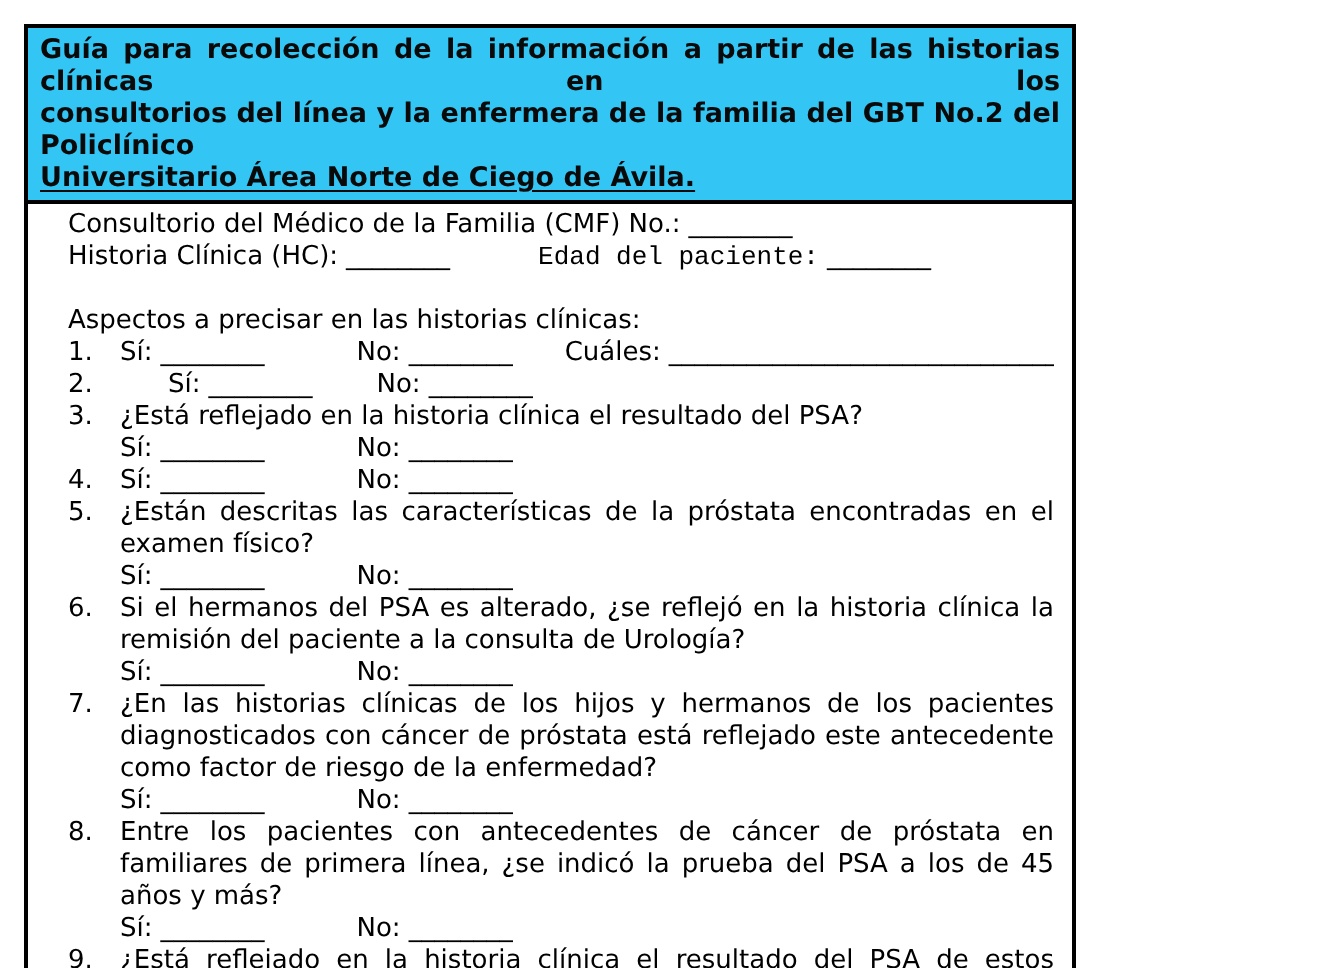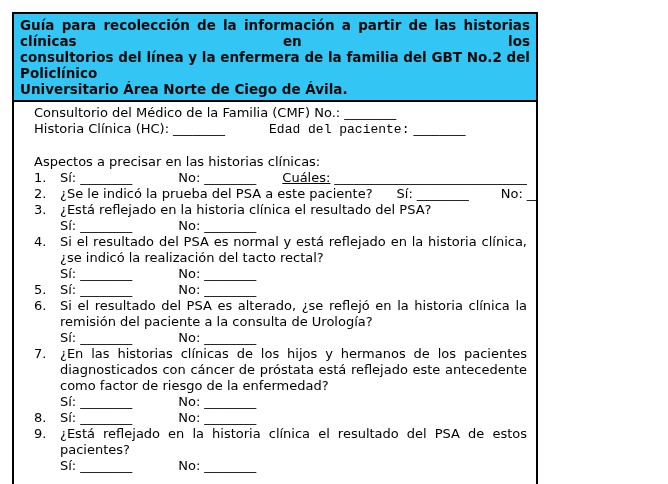--- a/index.html
+++ b/index.html
@@ -22,21 +22,21 @@
     background: #33C6F4;
     border-bottom: 2px solid #000000;
     padding: 3px 6px 3px 6px;
     font-weight: bold;
     font-size: 13.5px;
     line-height: 16px;
     color: #0a0a0a;
   }
   .title-line { width: 100%; }
   .title-justify { text-align: justify; text-align-last: justify; }
-  .title-underline { text-underline-offset: 2px; }
+  .title-underline { text-decoration: underline; text-underline-offset: 2px; }
   
   .content {
     padding: 3px 9px 2px 20px;
     font-size: 13px;
     line-height: 16px;
   }
   .row { white-space: nowrap; }
   .blank {
     letter-spacing: 0;
     white-space: nowrap;
@@ -52,21 +52,21 @@
   }
   .q-main { flex: 1 1 auto; min-width: 0; }
   .q-text { text-align: justify; }
   .q-ans {
     display: flex;
     align-items: center;
     white-space: nowrap;
   }
   .qa-inline { flex-wrap: nowrap; }
   .g-no { margin-left: 46px; }
-  .g-cuales { margin-left: 26px; text-decoration: underline; }
+  .g-cuales { margin-left: 26px; }
   .g-si2 { margin-left: 24px; }
   .g-no2 { margin-left: 32px; }
   .blank-long {
     flex: 1 1 auto;
     min-width: 0;
     overflow: hidden;
   }
 </style>
 </head>
 <body>
@@ -104,21 +104,20 @@
             <span class="g-cuales">Cuáles:</span>
             <span class="blank blank-long ml">____________________________________________________________</span>
         </div>
       </div>
     </div>
 
     <div class="q">
       <div class="q-num">2.</div>
       <div class="q-main">
         <div class="q-ans qa-inline">
-          <span>¿Se le indicó la prueba del PSA a este paciente?</span>
             <span class="g-si2">Sí:</span>
             <span class="blank ml">________</span>
             <span class="g-no2">No:</span>
             <span class="blank ml">________</span>
         </div>
       </div>
     </div>
 
     <div class="q">
       <div class="q-num">3.</div>
@@ -129,46 +128,46 @@
             <span class="blank ml">________</span>
             <span class="g-no">No:</span>
             <span class="blank ml">________</span>
         </div>
       </div>
     </div>
 
     <div class="q">
       <div class="q-num">4.</div>
       <div class="q-main">
-        <div class="q-text">Si el resultado del PSA es normal y está reflejado en la historia clínica, ¿se indicó la realización del tacto rectal?</div>
         <div class="q-ans">
           <span>Sí:</span>
             <span class="blank ml">________</span>
             <span class="g-no">No:</span>
             <span class="blank ml">________</span>
         </div>
       </div>
     </div>
 
     <div class="q">
       <div class="q-num">5.</div>
       <div class="q-main">
+        <div class="q-text">¿Están descritas las características de la próstata encontradas en el examen físico?</div>
         <div class="q-ans">
           <span>Sí:</span>
             <span class="blank ml">________</span>
             <span class="g-no">No:</span>
             <span class="blank ml">________</span>
         </div>
       </div>
     </div>
 
     <div class="q">
       <div class="q-num">6.</div>
       <div class="q-main">
-        <div class="q-text">Si el resultado del PSA es alterado, ¿se reflejó en la historia clínica la remisión del paciente a la consulta de Urología?</div>
+        <div class="q-text">Si el hermanos del PSA es alterado, ¿se reflejó en la historia clínica la remisión del paciente a la consulta de Urología?</div>
         <div class="q-ans">
           <span>Sí:</span>
             <span class="blank ml">________</span>
             <span class="g-no">No:</span>
             <span class="blank ml">________</span>
         </div>
       </div>
     </div>
 
     <div class="q">
@@ -180,20 +179,21 @@
             <span class="blank ml">________</span>
             <span class="g-no">No:</span>
             <span class="blank ml">________</span>
         </div>
       </div>
     </div>
 
     <div class="q">
       <div class="q-num">8.</div>
       <div class="q-main">
+        <div class="q-text">Entre los pacientes con antecedentes de cáncer de próstata en familiares de primera línea, ¿se indicó la prueba del PSA a los de 45 años y más?</div>
         <div class="q-ans">
           <span>Sí:</span>
             <span class="blank ml">________</span>
             <span class="g-no">No:</span>
             <span class="blank ml">________</span>
         </div>
       </div>
     </div>
 
     <div class="q">

